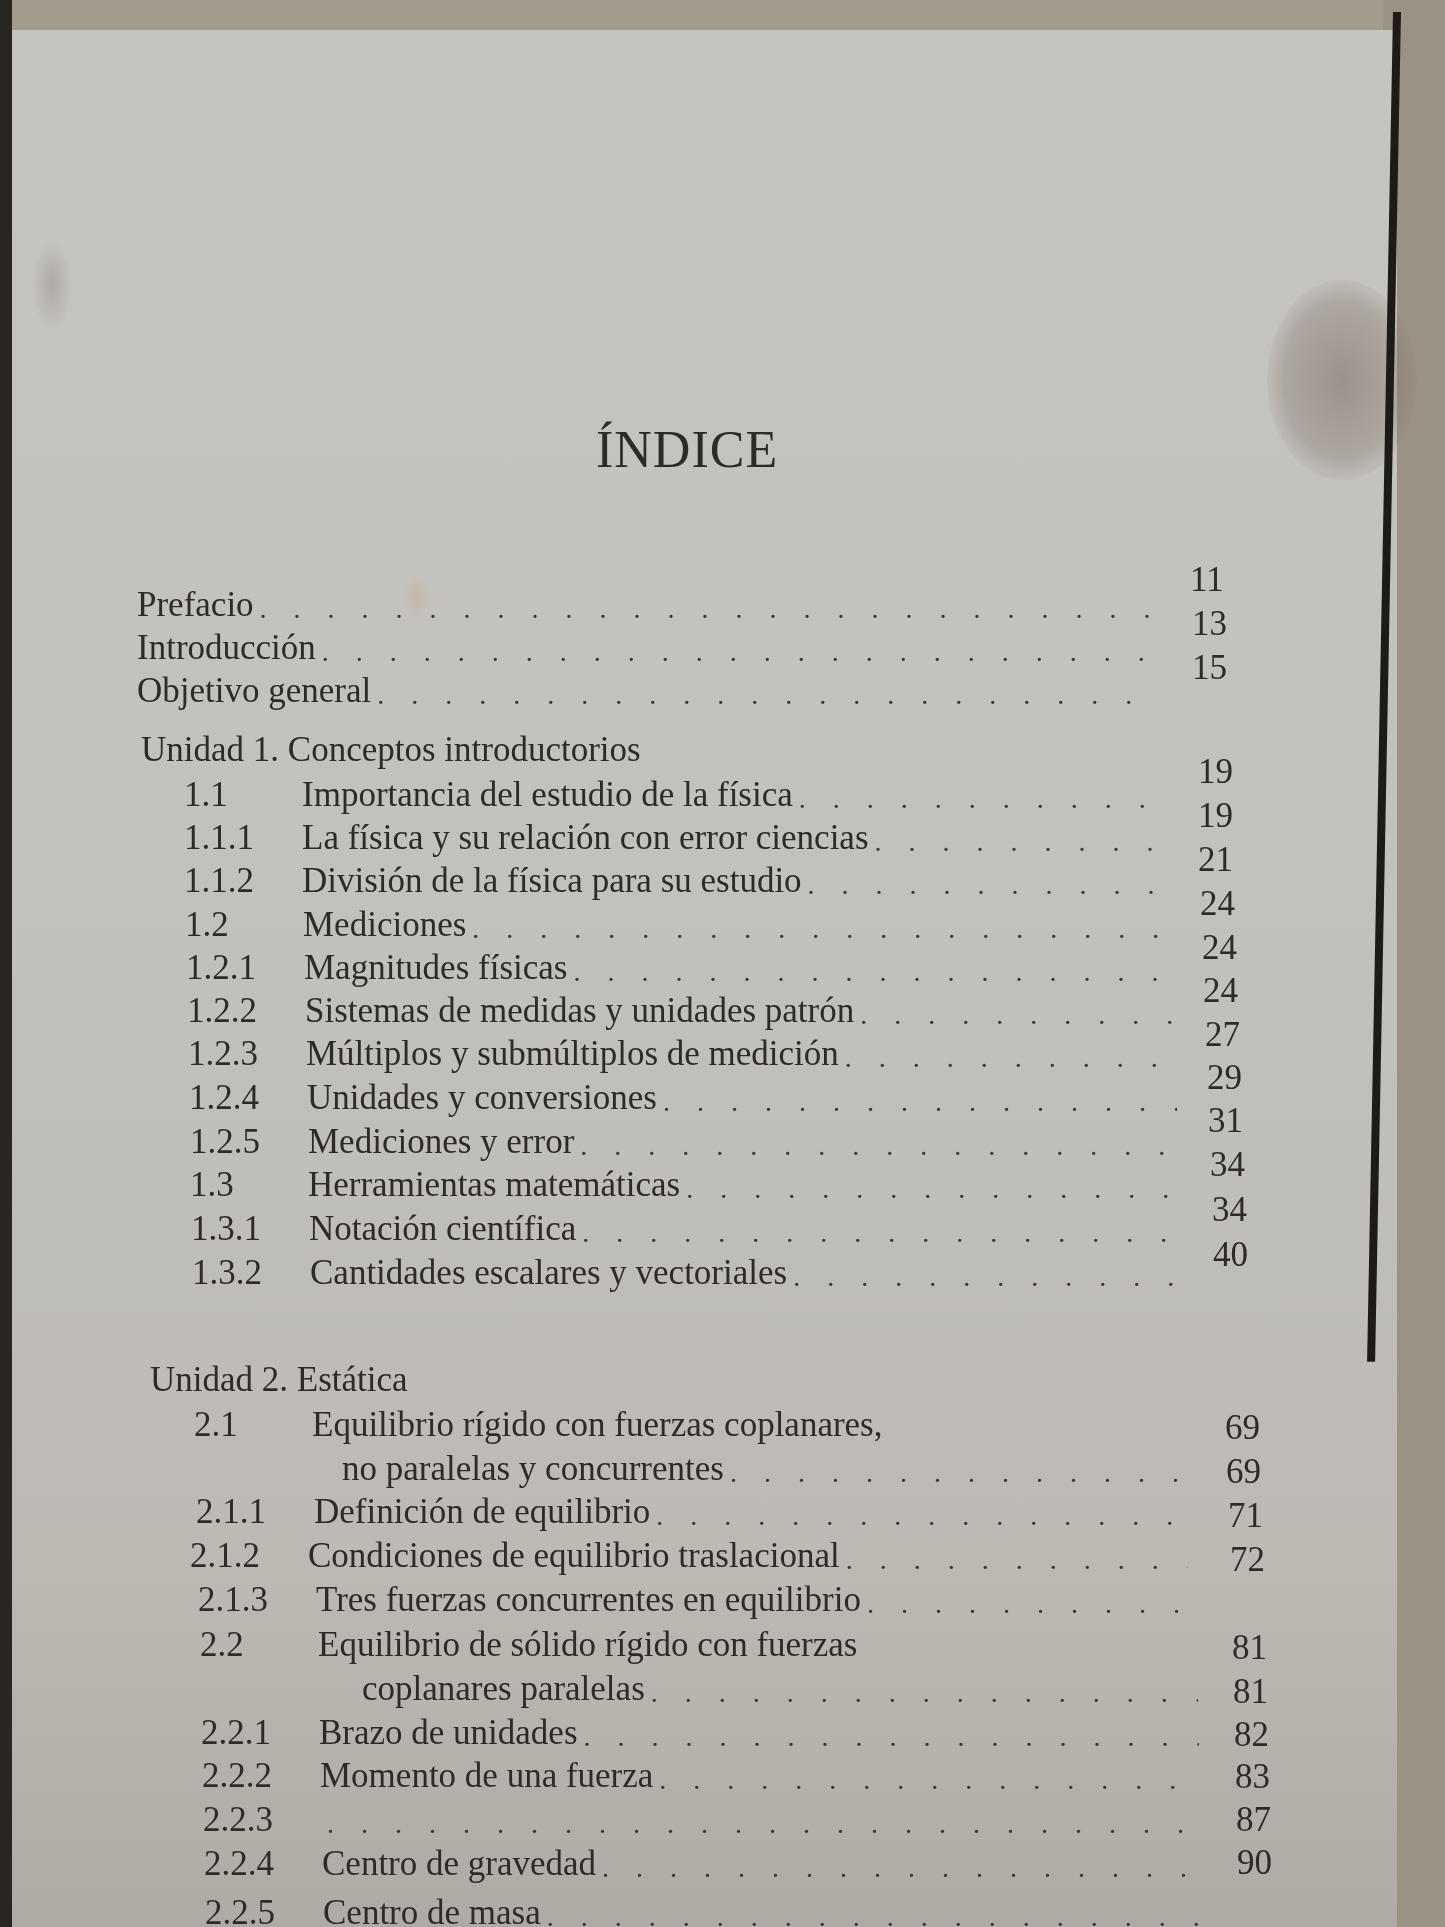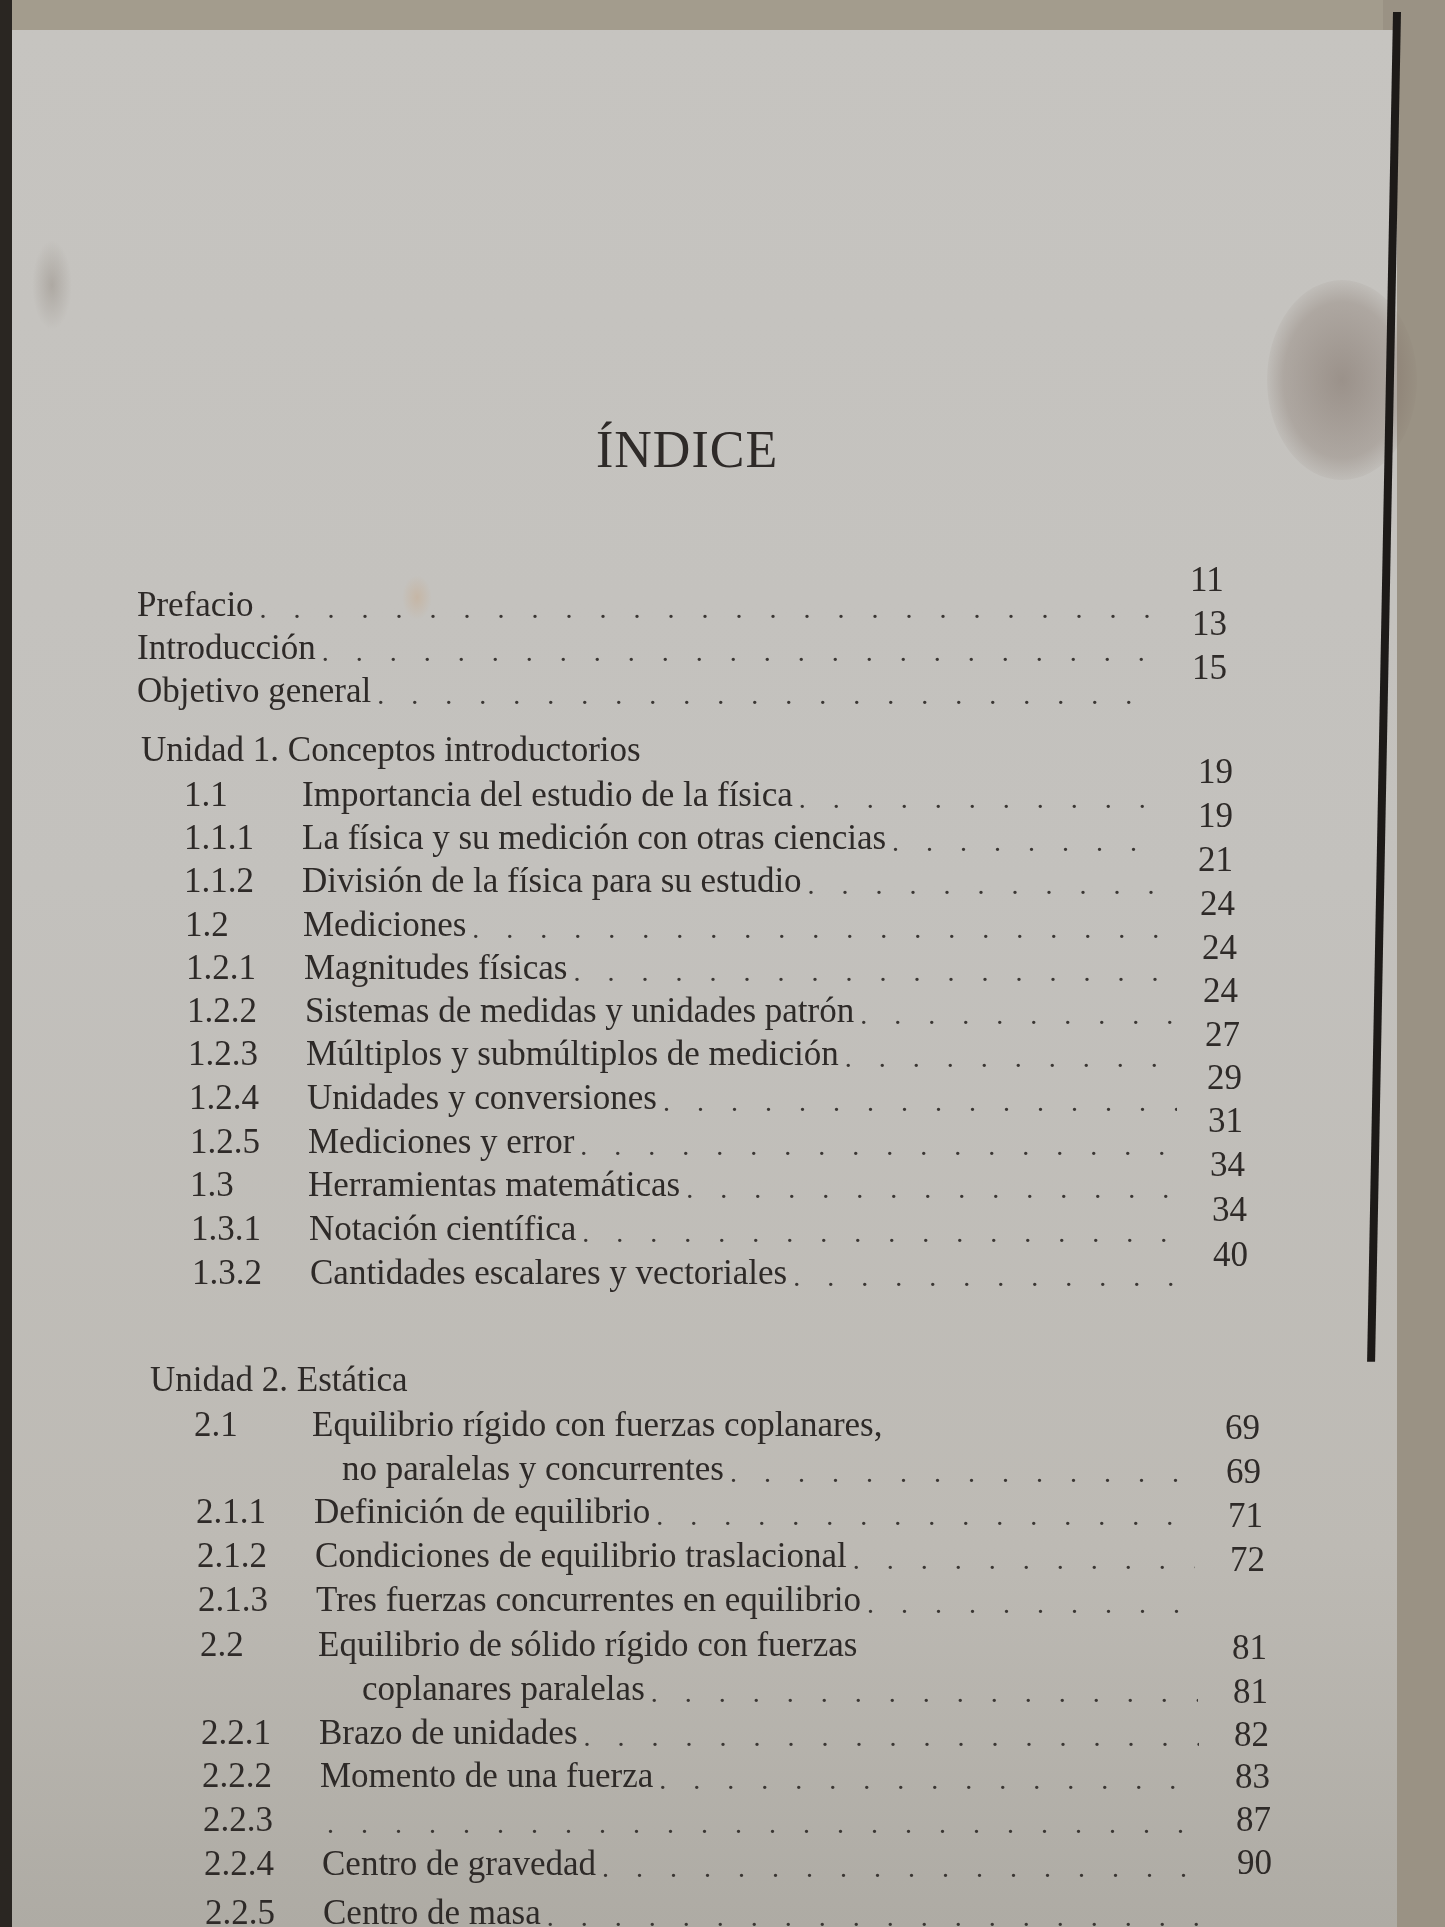--- a/index.html
+++ b/index.html
@@ -78,21 +78,21 @@
 
   <div class="row" style="left:184px; top:775px; width:985px;">
     <span class="num">1.1</span>
     <span class="lbl">Importancia del estudio de la física</span>
     <span class="dots">. . . . . . . . . . . . . . . . . . . . . . . . . .</span>
   </div>
   <div class="pg" style="left:1198px; top:752px;">19</div>
 
   <div class="row" style="left:184px; top:818px; width:987px;">
     <span class="num">1.1.1</span>
-    <span class="lbl">La física y su medición con otras ciencias</span>
+    <span class="lbl">La física y su relación con error ciencias</span>
     <span class="dots">. . . . . . . . . . . . . . . . . . . .</span>
   </div>
   <div class="pg" style="left:1198px; top:796px;">19</div>
 
   <div class="row" style="left:184px; top:861px; width:989px;">
     <span class="num">1.1.2</span>
     <span class="lbl">División de la física para su estudio</span>
     <span class="dots">. . . . . . . . . . . . . . . . . . . . . .</span>
   </div>
   <div class="pg" style="left:1198px; top:840px;">21</div>
@@ -172,21 +172,21 @@
   </div>
   <div class="pg" style="left:1225px; top:1408px;">69</div>
 
   <div class="row" style="left:196px; top:1492px; width:1004px;">
     <span class="num">2.1.1</span>
     <span class="lbl">Definición de equilibrio</span>
     <span class="dots">. . . . . . . . . . . . . . . . . . . . . . . . . . .</span>
   </div>
   <div class="pg" style="left:1226px; top:1452px;">69</div>
 
-  <div class="row" style="left:197px; top:1536px; width:1004px;">
+  <div class="row" style="left:190px; top:1536px; width:1004px;">
     <span class="num">2.1.2</span>
     <span class="lbl">Condiciones de equilibrio traslacional</span>
     <span class="dots">. . . . . . . . . . . . . . . .</span>
   </div>
   <div class="pg" style="left:1228px; top:1496px;">71</div>
 
   <div class="row" style="left:198px; top:1580px; width:1004px;">
     <span class="num">2.1.3</span>
     <span class="lbl">Tres fuerzas concurrentes en equilibrio</span>
     <span class="dots">. . . . . . . . . . . . .</span>

